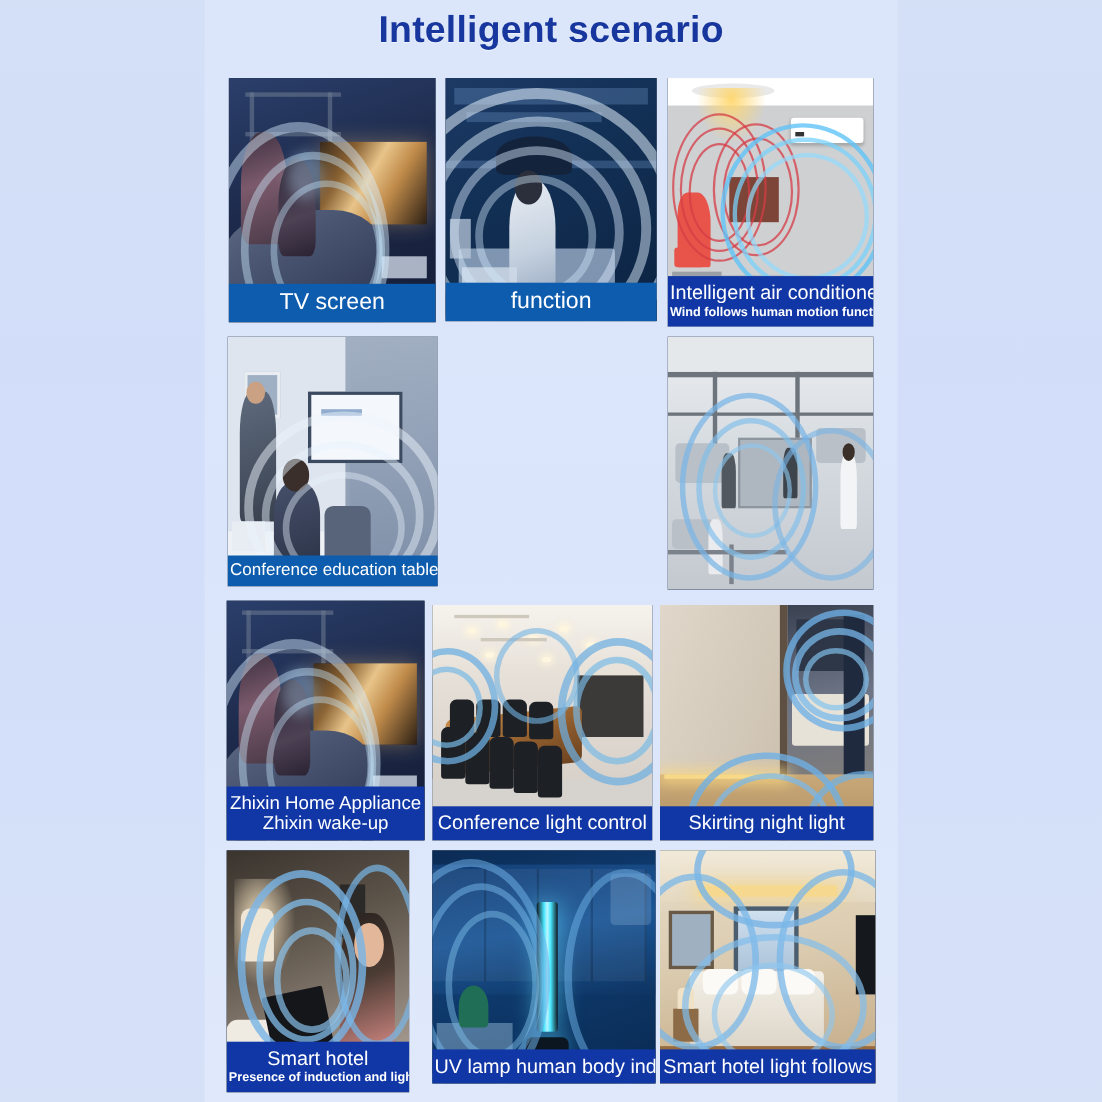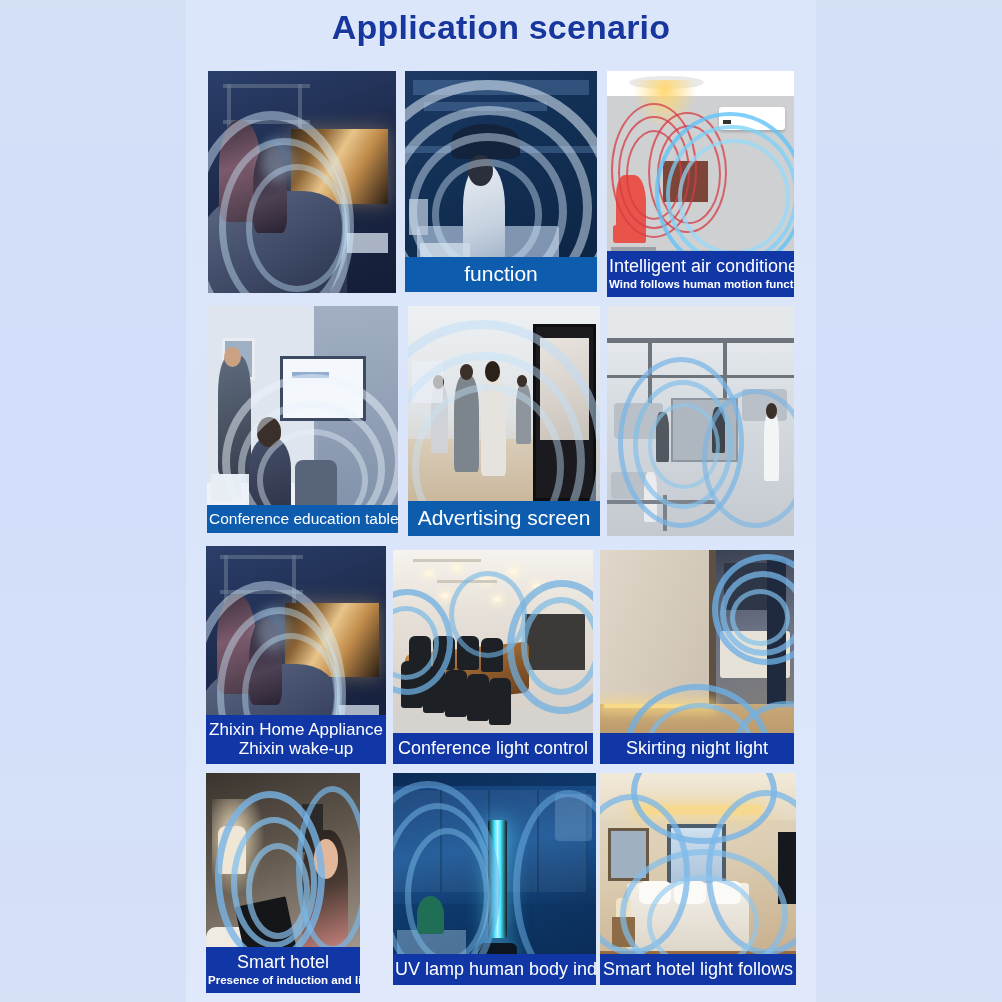--- a/index.html
+++ b/index.html
@@ -186,37 +186,40 @@
   .hotelroom .floor{position:absolute;left:0;right:0;bottom:0;height:16%;background:linear-gradient(180deg,#9a6d41 0%,#7d5530 100%);}
   .hotelroom .rug{position:absolute;left:22%;bottom:2%;width:48%;height:11%;background:#d8d2c6;border-radius:4px;}
 </style>
 </head>
 <body>
 
 <div id="page">
 
   <div class="panel-light"></div>
 
-  <div class="page-title">Application scenario</div>
+  <div class="page-title">Intelligent scenario</div>
 
   <div class="cell" style="left:208px;top:71px;width:188px;height:222px;">
     <div class="photo tvroom">
       <div class="shelf" style="left:8%;top:6%;width:46%;height:4px;"></div>
       <div class="shelf" style="left:8%;top:22%;width:46%;height:4px;"></div>
       <div class="shelf" style="left:10%;top:6%;width:4px;height:34%;"></div>
       <div class="shelf" style="left:48%;top:6%;width:4px;height:34%;"></div>
       <div class="screen"></div>
       <div class="console"></div>
       <div class="sofa"></div>
       <div class="p1"></div>
       <div class="p2"></div>
       <div class="wave white" style="left:-10%;top:18%;width:78%;height:96%;border-width:9px;border-color:rgba(215,238,255,.45);"></div>
       <div class="wave white" style="left:6%;top:30%;width:62%;height:74%;border-width:7px;border-color:rgba(205,235,255,.42);"></div>
       <div class="wave white" style="left:20%;top:42%;width:48%;height:52%;border-width:6px;border-color:rgba(200,232,255,.4);"></div>
       <div class="blob" style="left:28%;top:30%;width:18%;height:20%;background:rgba(190,225,255,.35);"></div>
+    </div>
+    <div class="cap big">
+      <span class="t1">TV screen</span>
     </div>
   </div>
 
   <div class="cell" style="left:405px;top:71px;width:192px;height:221px;">
     <div class="photo monroom">
       <div class="bar" style="left:4%;top:4%;width:92%;height:7%;"></div>
       <div class="bar" style="left:10%;top:14%;width:64%;height:4%;"></div>
       <div class="bar" style="left:0;top:34%;width:100%;height:3%;"></div>
       <div class="chair"></div>
       <div class="desk"></div>
@@ -277,41 +280,20 @@
       <div class="rect" style="left:46%;bottom:6%;width:22%;height:26%;background:#58647a;border-radius:8px 8px 2px 2px;"></div>
       <div class="wave white" style="left:8%;top:30%;width:86%;height:70%;border-width:8px;border-color:rgba(235,243,252,.5);"></div>
       <div class="wave white" style="left:16%;top:42%;width:70%;height:54%;border-width:7px;border-color:rgba(232,241,252,.46);"></div>
       <div class="wave white" style="left:26%;top:54%;width:52%;height:40%;border-width:6px;border-color:rgba(230,240,252,.42);"></div>
     </div>
     <div class="cap sm">
       <span class="t1">Conference education tablet</span>
     </div>
   </div>
 
-  <div class="cell" style="left:408px;top:306px;width:192px;height:230px;">
-    <div class="photo mall">
-      <div class="floor"></div>
-      <div class="kiosk"></div>
-      <div class="pp" style="left:12%;top:34%;width:9%;height:30%;background:#cfd3d7;"></div>
-      <div class="ph" style="left:13%;top:30%;width:6%;height:6%;"></div>
-      <div class="pp" style="left:24%;top:30%;width:13%;height:42%;background:#7d858c;"></div>
-      <div class="ph" style="left:27%;top:25%;width:7%;height:7%;"></div>
-      <div class="pp" style="left:38%;top:30%;width:13%;height:44%;background:#e6e2dd;"></div>
-      <div class="ph" style="left:40%;top:24%;width:8%;height:9%;background:#2a2119;"></div>
-      <div class="pp" style="left:56%;top:34%;width:8%;height:26%;background:#8e959c;"></div>
-      <div class="ph" style="left:57%;top:30%;width:5%;height:5%;"></div>
-      <div class="rect" style="left:2%;top:24%;width:16%;height:18%;background:rgba(235,240,246,.7);"></div>
-      <div class="wave white" style="left:-26%;top:6%;width:120%;height:110%;border-width:9px;border-color:rgba(190,220,248,.5);"></div>
-      <div class="wave white" style="left:-12%;top:20%;width:96%;height:88%;border-width:8px;border-color:rgba(195,224,250,.46);"></div>
-      <div class="wave white" style="left:2%;top:34%;width:72%;height:66%;border-width:7px;border-color:rgba(200,228,250,.42);"></div>
-    </div>
-    <div class="cap big">
-      <span class="t1">Advertising screen</span>
-    </div>
-  </div>
 
   <div class="cell" style="left:607px;top:306px;width:187px;height:230px;">
     <div class="photo pubplace">
       <div class="beam" style="left:0;right:0;top:14%;height:5px;"></div>
       <div class="beam" style="left:22%;top:6%;width:4px;height:48%;"></div>
       <div class="beam" style="left:62%;top:6%;width:4px;height:48%;"></div>
       <div class="beam" style="left:0;right:0;top:30%;height:3px;"></div>
       <div class="rect" style="left:0;right:0;top:0;height:14%;background:#e5e8eb;"></div>
       <div class="pod" style="left:34%;top:40%;width:34%;height:26%;"></div>
       <div class="sofa" style="left:4%;top:42%;width:26%;height:16%;"></div>
@@ -403,21 +385,21 @@
       <div class="wave" style="left:-10%;top:26%;width:28%;height:30%;border-color:rgba(120,185,230,.7);border-width:5px;"></div>
       <div class="wave" style="right:-12%;top:14%;width:48%;height:56%;border-color:rgba(110,175,225,.72);border-width:7px;"></div>
       <div class="wave" style="right:-4%;top:22%;width:34%;height:40%;border-color:rgba(120,185,230,.68);border-width:6px;"></div>
       <div class="wave" style="left:28%;top:10%;width:34%;height:36%;border-color:rgba(115,180,228,.6);border-width:5px;"></div>
     </div>
     <div class="cap deep med">
       <span class="t1">Conference light control</span>
     </div>
   </div>
 
-  <div class="cell" style="left:206px;top:773px;width:154px;height:220px;">
+  <div class="cell" style="left:206px;top:773px;width:166px;height:220px;">
     <div class="photo hotelread">
       <div class="hwall"></div>
       <div class="lampglow"></div>
       <div class="lamp"></div>
       <div class="pillow"></div>
       <div class="woman"></div>
       <div class="face"></div>
       <div class="book"></div>
       <div class="rect" style="left:0;bottom:0;width:100%;height:12%;background:#ddd6cc;"></div>
       <div class="wave" style="left:6%;top:8%;width:62%;height:72%;border-color:rgba(120,180,230,.8);border-width:7px;"></div>

